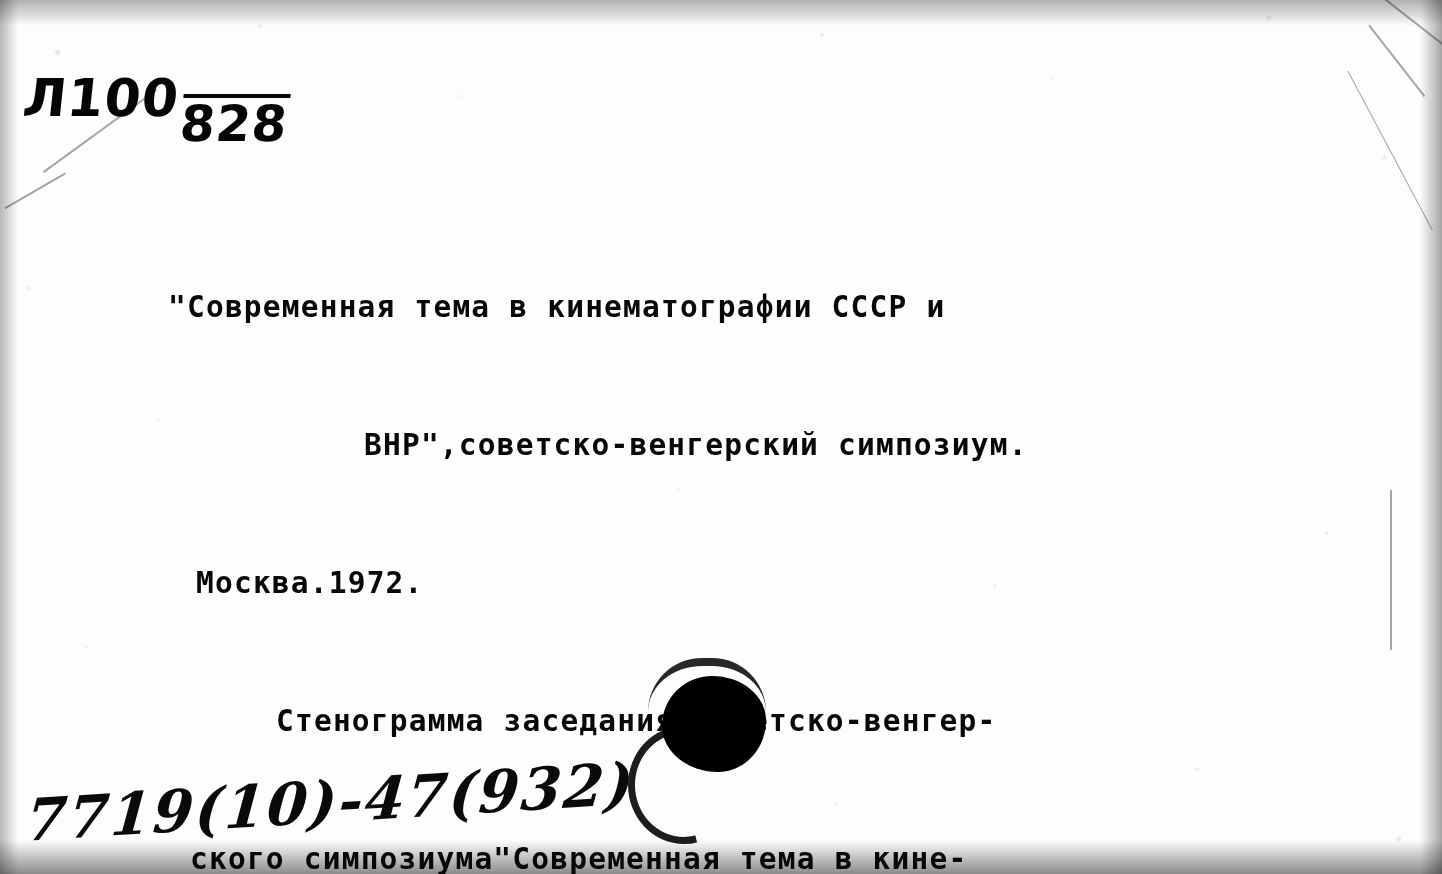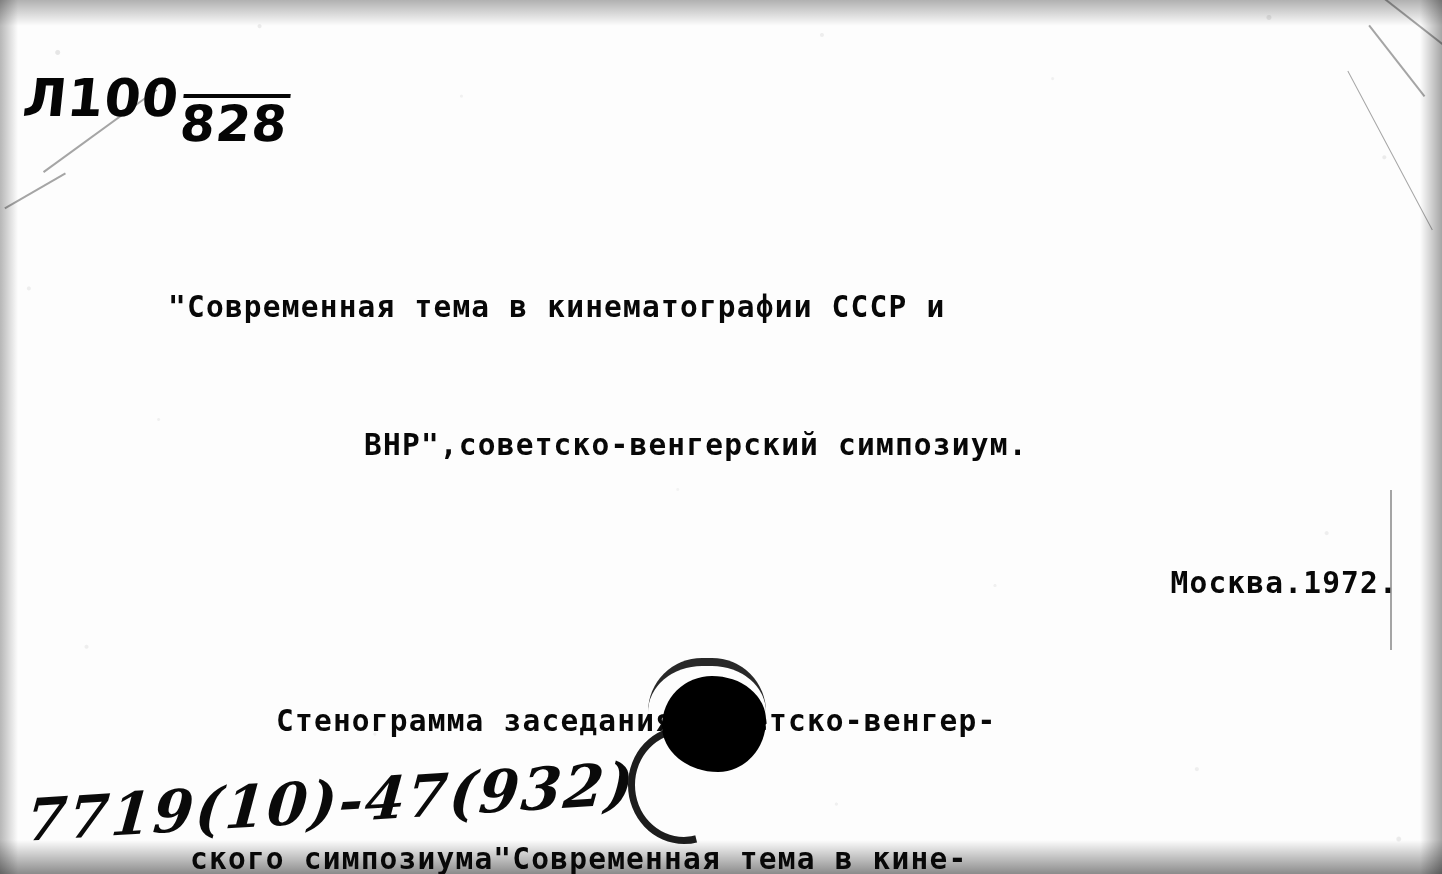--- a/index.html
+++ b/index.html
@@ -111,21 +111,21 @@
     font-weight: bold;
     font-size: 29.5px;
     line-height: 46px;
     letter-spacing: 1.2px;
     color: #080808;
     white-space: pre;
   }
   .line { display: block; }
   .ind-1 { padding-left: 0px; }
   .ind-2 { padding-left: 196px; }
-  .ind-3 { padding-left: 28px; text-align: right; }
+  .ind-3 { padding-left: 28px; }
   .ind-4 { padding-left: 108px; }
   .ind-5 { padding-left: 22px; }
 
   
   .blot {
     position: absolute;
     left: 662px;
     top: 676px;
     width: 104px;
     height: 96px;

